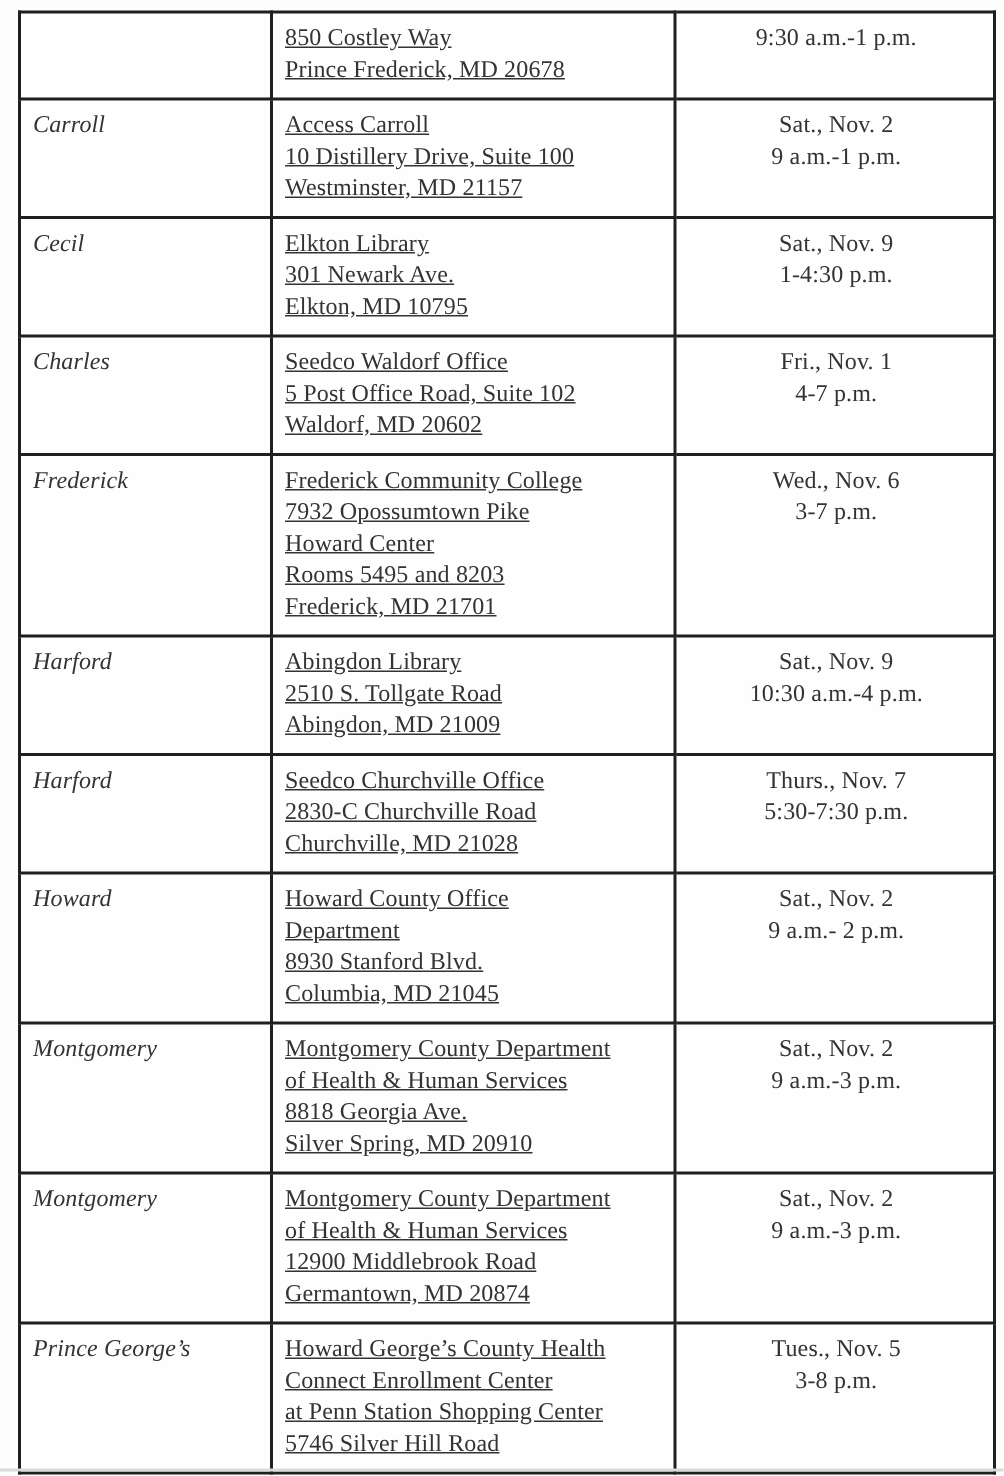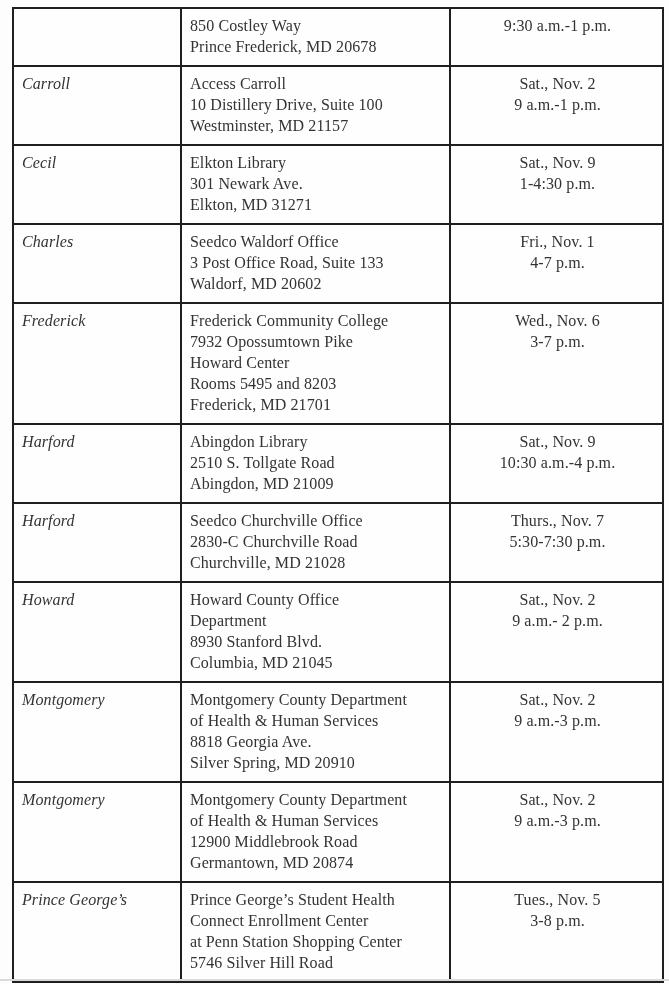--- a/index.html
+++ b/index.html
@@ -33,21 +33,21 @@
     border: 2px solid #1f1f1f;
     vertical-align: top;
     padding: 6px 6px 8px 8px;
     font-size: 16px;
     line-height: 21px;
     letter-spacing: 0.1px;
     color: #333333;
     overflow: hidden;
   }
   td.col-county   { width: 152px; font-style: italic; }
-  td.col-location { width: 253px; }
+  td.col-location { width: 253px; text-decoration: underline; }
   td.col-schedule { width: 197px; text-align: center; }
   .cell-line {
     white-space: nowrap;
   }
   .faint-bottom-line {
     position: absolute;
     left: 0;
     top: 979px;
     width: 669px;
     height: 2px;
@@ -86,34 +86,34 @@
             <div class="cell-line">9 a.m.-1 p.m.</div>
           </td>
         </tr>
         <tr>
           <td class="col-county">
             <div class="cell-line">Cecil</div>
           </td>
           <td class="col-location">
             <div class="cell-line">Elkton Library</div>
             <div class="cell-line">301 Newark Ave.</div>
-            <div class="cell-line">Elkton, MD 31271</div>
+            <div class="cell-line">Elkton, MD 10795</div>
           </td>
           <td class="col-schedule">
             <div class="cell-line">Sat., Nov. 9</div>
             <div class="cell-line">1-4:30 p.m.</div>
           </td>
         </tr>
         <tr>
           <td class="col-county">
             <div class="cell-line">Charles</div>
           </td>
           <td class="col-location">
             <div class="cell-line">Seedco Waldorf Office</div>
-            <div class="cell-line">3 Post Office Road, Suite 133</div>
+            <div class="cell-line">5 Post Office Road, Suite 102</div>
             <div class="cell-line">Waldorf, MD 20602</div>
           </td>
           <td class="col-schedule">
             <div class="cell-line">Fri., Nov. 1</div>
             <div class="cell-line">4-7 p.m.</div>
           </td>
         </tr>
         <tr>
           <td class="col-county">
             <div class="cell-line">Frederick</div>
@@ -201,21 +201,21 @@
           <td class="col-schedule">
             <div class="cell-line">Sat., Nov. 2</div>
             <div class="cell-line">9 a.m.-3 p.m.</div>
           </td>
         </tr>
         <tr>
           <td class="col-county">
             <div class="cell-line">Prince George’s</div>
           </td>
           <td class="col-location">
-            <div class="cell-line">Prince George’s Student Health</div>
+            <div class="cell-line">Howard George’s County Health</div>
             <div class="cell-line">Connect Enrollment Center</div>
             <div class="cell-line">at Penn Station Shopping Center</div>
             <div class="cell-line">5746 Silver Hill Road</div>
           </td>
           <td class="col-schedule">
             <div class="cell-line">Tues., Nov. 5</div>
             <div class="cell-line">3-8 p.m.</div>
           </td>
         </tr>
       </tbody>

